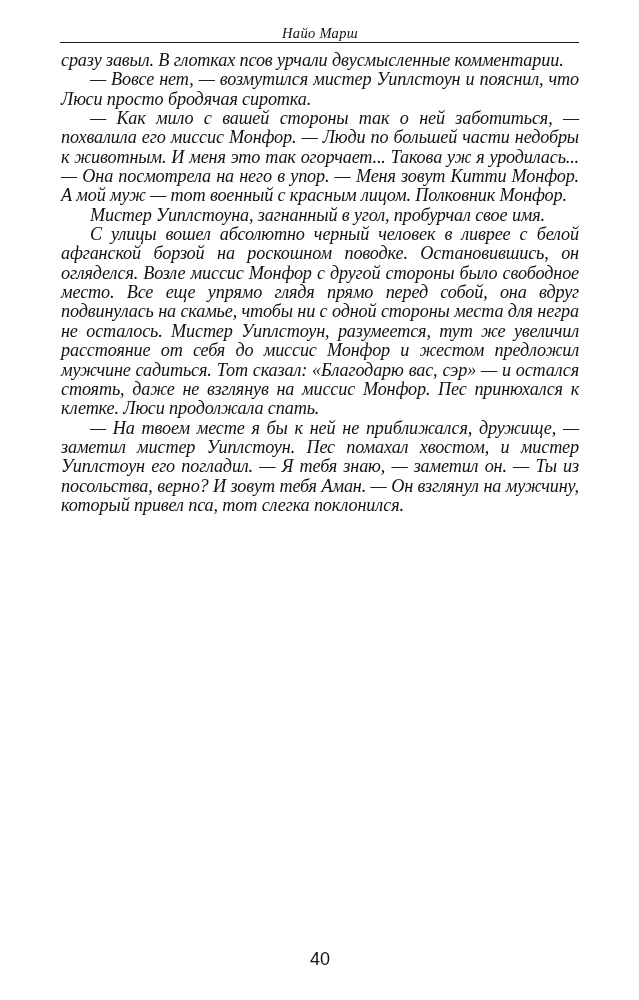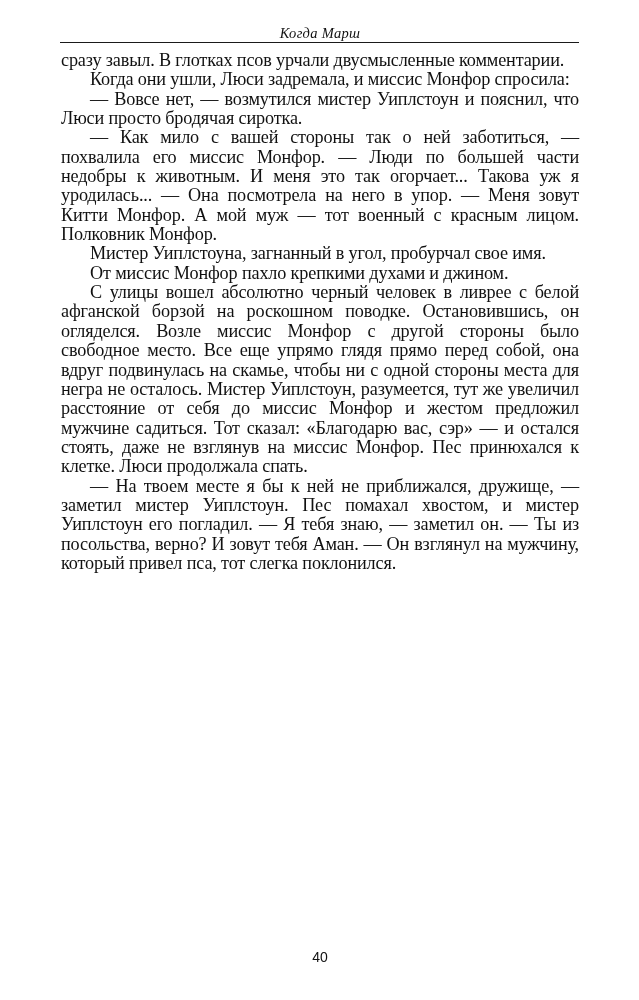--- a/index.html
+++ b/index.html
@@ -43,51 +43,50 @@
     .body-text {
       position: absolute;
       top: 51px;
       left: 0;
       width: 518px;
       font-size: 18.2px;
       line-height: 19.35px;
       text-align: justify;
       letter-spacing: -0.15px;
       word-spacing: 0px;
+      font-style: italic;
     }
     .body-text p {
       margin: 0;
       text-indent: 29px;
       hyphens: manual;
     }
     .body-text p.cont {
       text-indent: 0;
     }
     .folio {
       position: absolute;
       top: 949px;
       left: 0;
       width: 518px;
       text-align: center;
       font-family: "Liberation Sans", "DejaVu Sans", sans-serif;
-      font-size: 14px;
+      font-size: 18px;
     }
   </style>
 </head>
 <body>
 
 <div class="page">
-  <div class="running-head">Когда Марш</div>
+  <div class="running-head">Найо Марш</div>
   <div class="head-rule"></div>
 
   <div class="body-text">
     <p class="cont">сразу завыл. В глотках псов урчали двусмысленные комментарии.</p>
-    <p>Когда они ушли, Люси задремала, и миссис Монфор спросила:</p>
     <p>— Вовсе нет, — возмутился мистер Уиплстоун и пояснил, что Люси просто бродячая сиротка.</p>
     <p>— Как мило с вашей стороны так о ней заботиться, — похвалила его миссис Монфор. — Люди по большей части недобры к животным. И меня это так огорчает... Такова уж я уродилась... — Она посмотрела на него в упор. — Меня зовут Китти Монфор. А мой муж — тот военный с красным лицом. Полковник Монфор.</p>
     <p>Мистер Уиплстоуна, загнанный в угол, пробурчал свое имя.</p>
-    <p>От миссис Монфор пахло крепкими духами и джином.</p>
     <p>С улицы вошел абсолютно черный человек в ливрее с белой афганской борзой на роскошном поводке. Остановившись, он огляделся. Возле миссис Монфор с другой стороны было свободное место. Все еще упрямо глядя прямо перед собой, она вдруг подвинулась на скамье, чтобы ни с одной стороны места для негра не осталось. Мистер Уиплстоун, разумеется, тут же увеличил расстояние от себя до миссис Монфор и жестом предложил мужчине садиться. Тот сказал: «Благодарю вас, сэр» — и остался стоять, даже не взглянув на миссис Монфор. Пес принюхался к клетке. Люси продолжала спать.</p>
     <p>— На твоем месте я бы к ней не приближался, дружище, — заметил мистер Уиплстоун. Пес помахал хвостом, и мистер Уиплстоун его погладил. — Я тебя знаю, — заметил он. — Ты из посольства, верно? И зовут тебя Аман. — Он взглянул на мужчину, который привел пса, тот слегка поклонился.</p>
   </div>
 
   <div class="folio">40</div>
 </div>
 
 </body></html>

